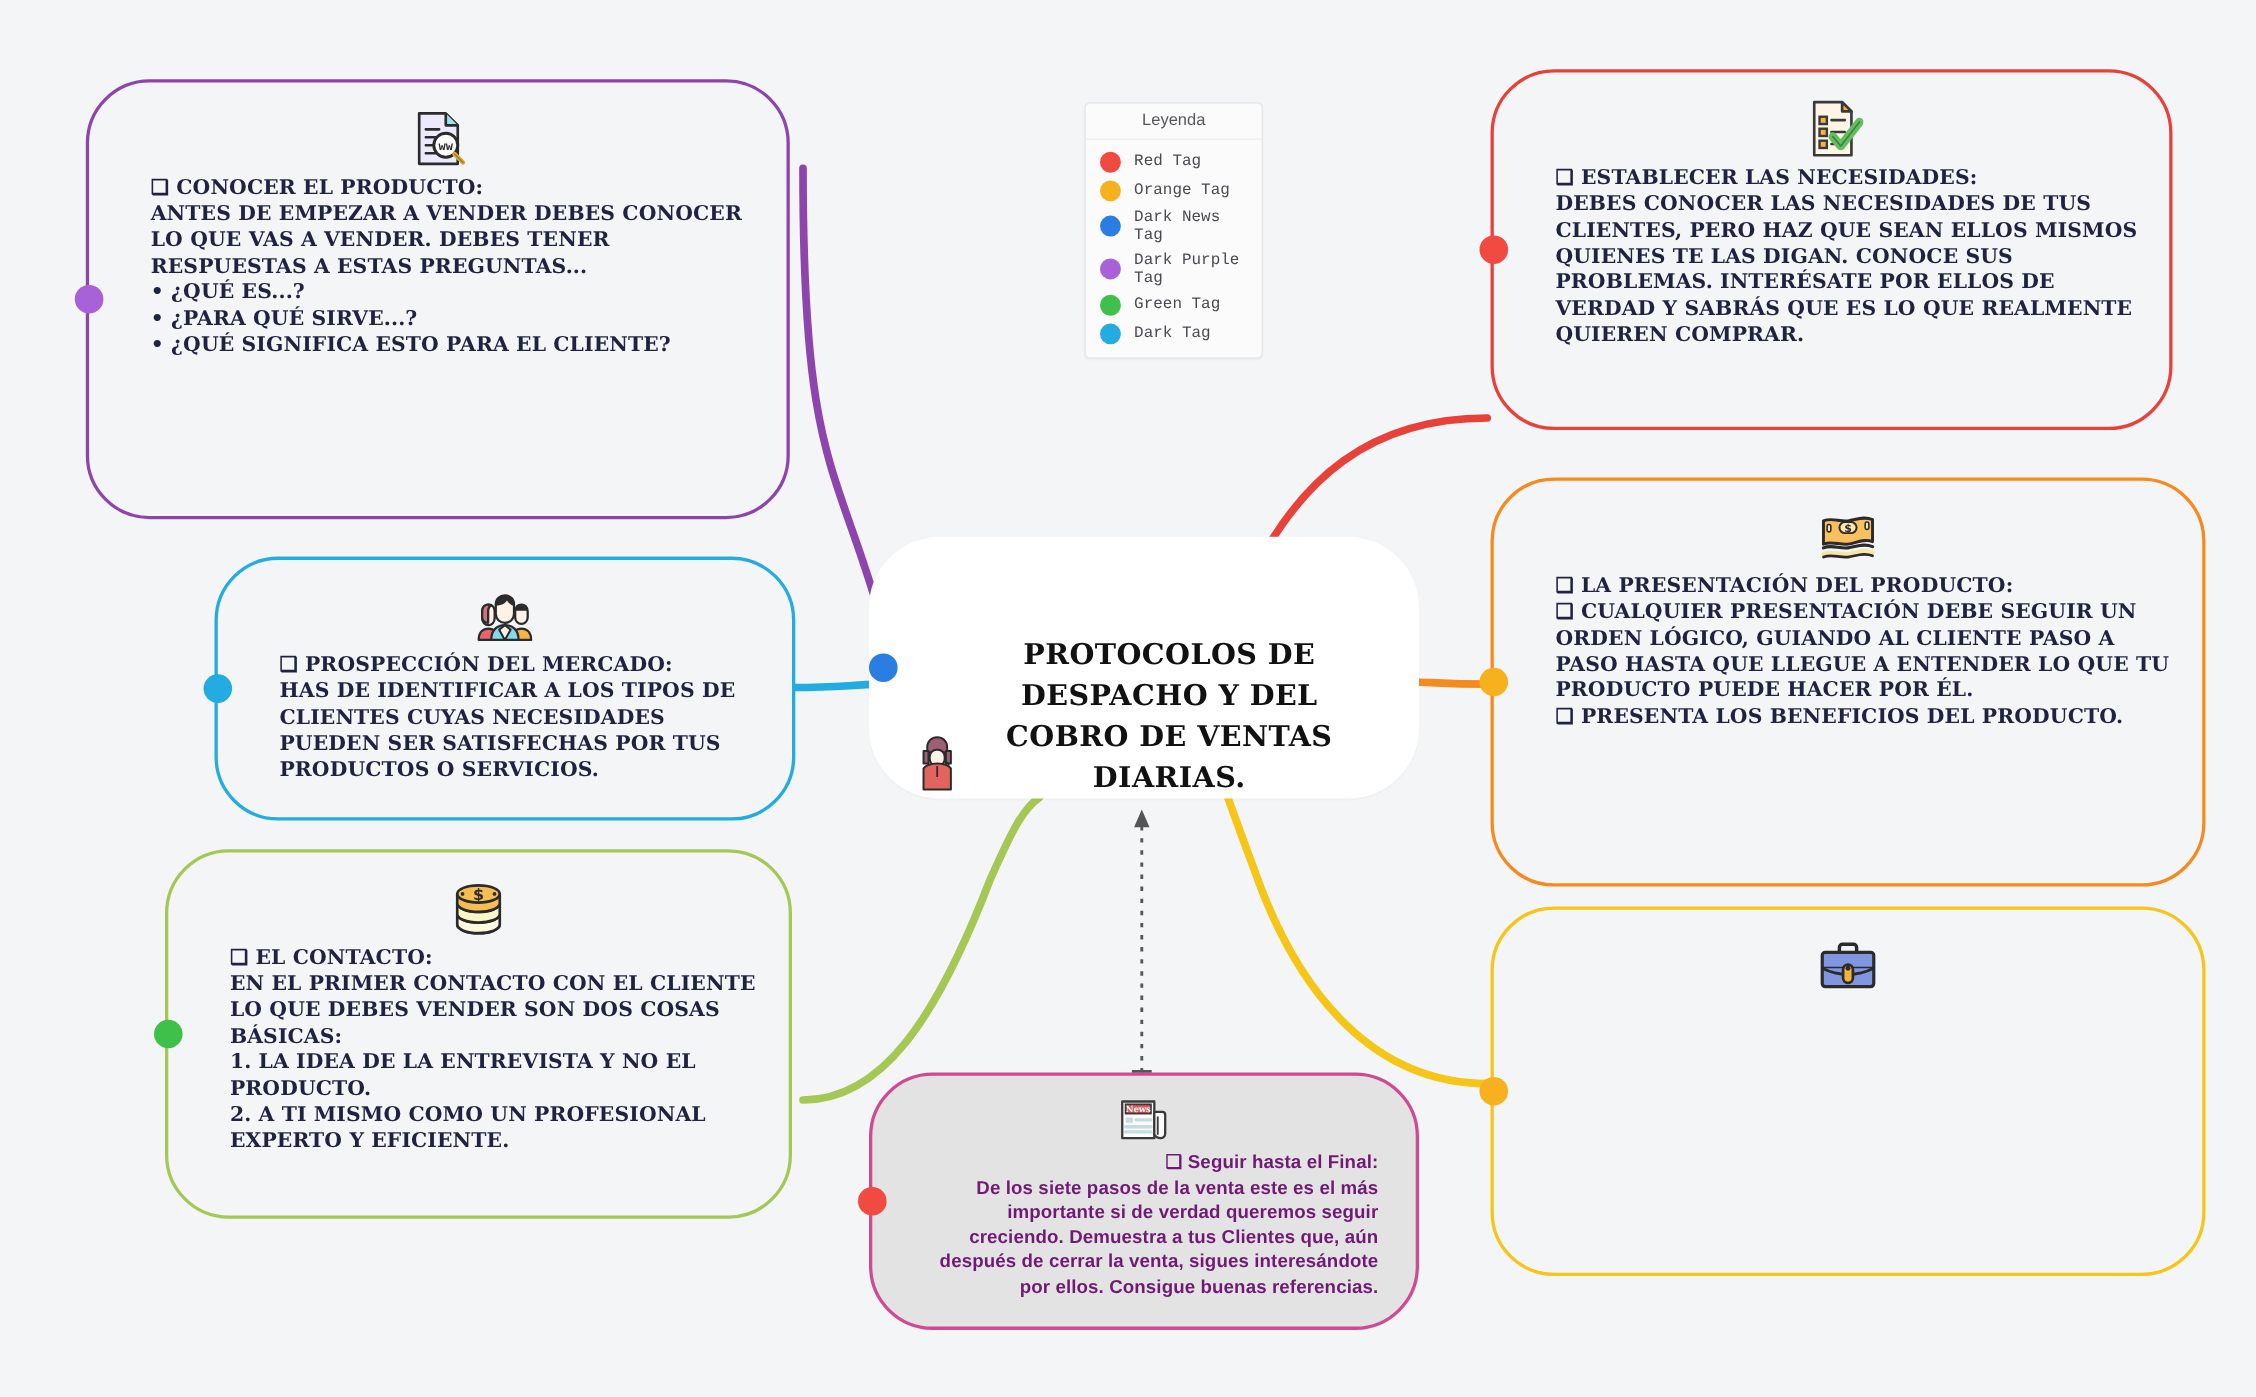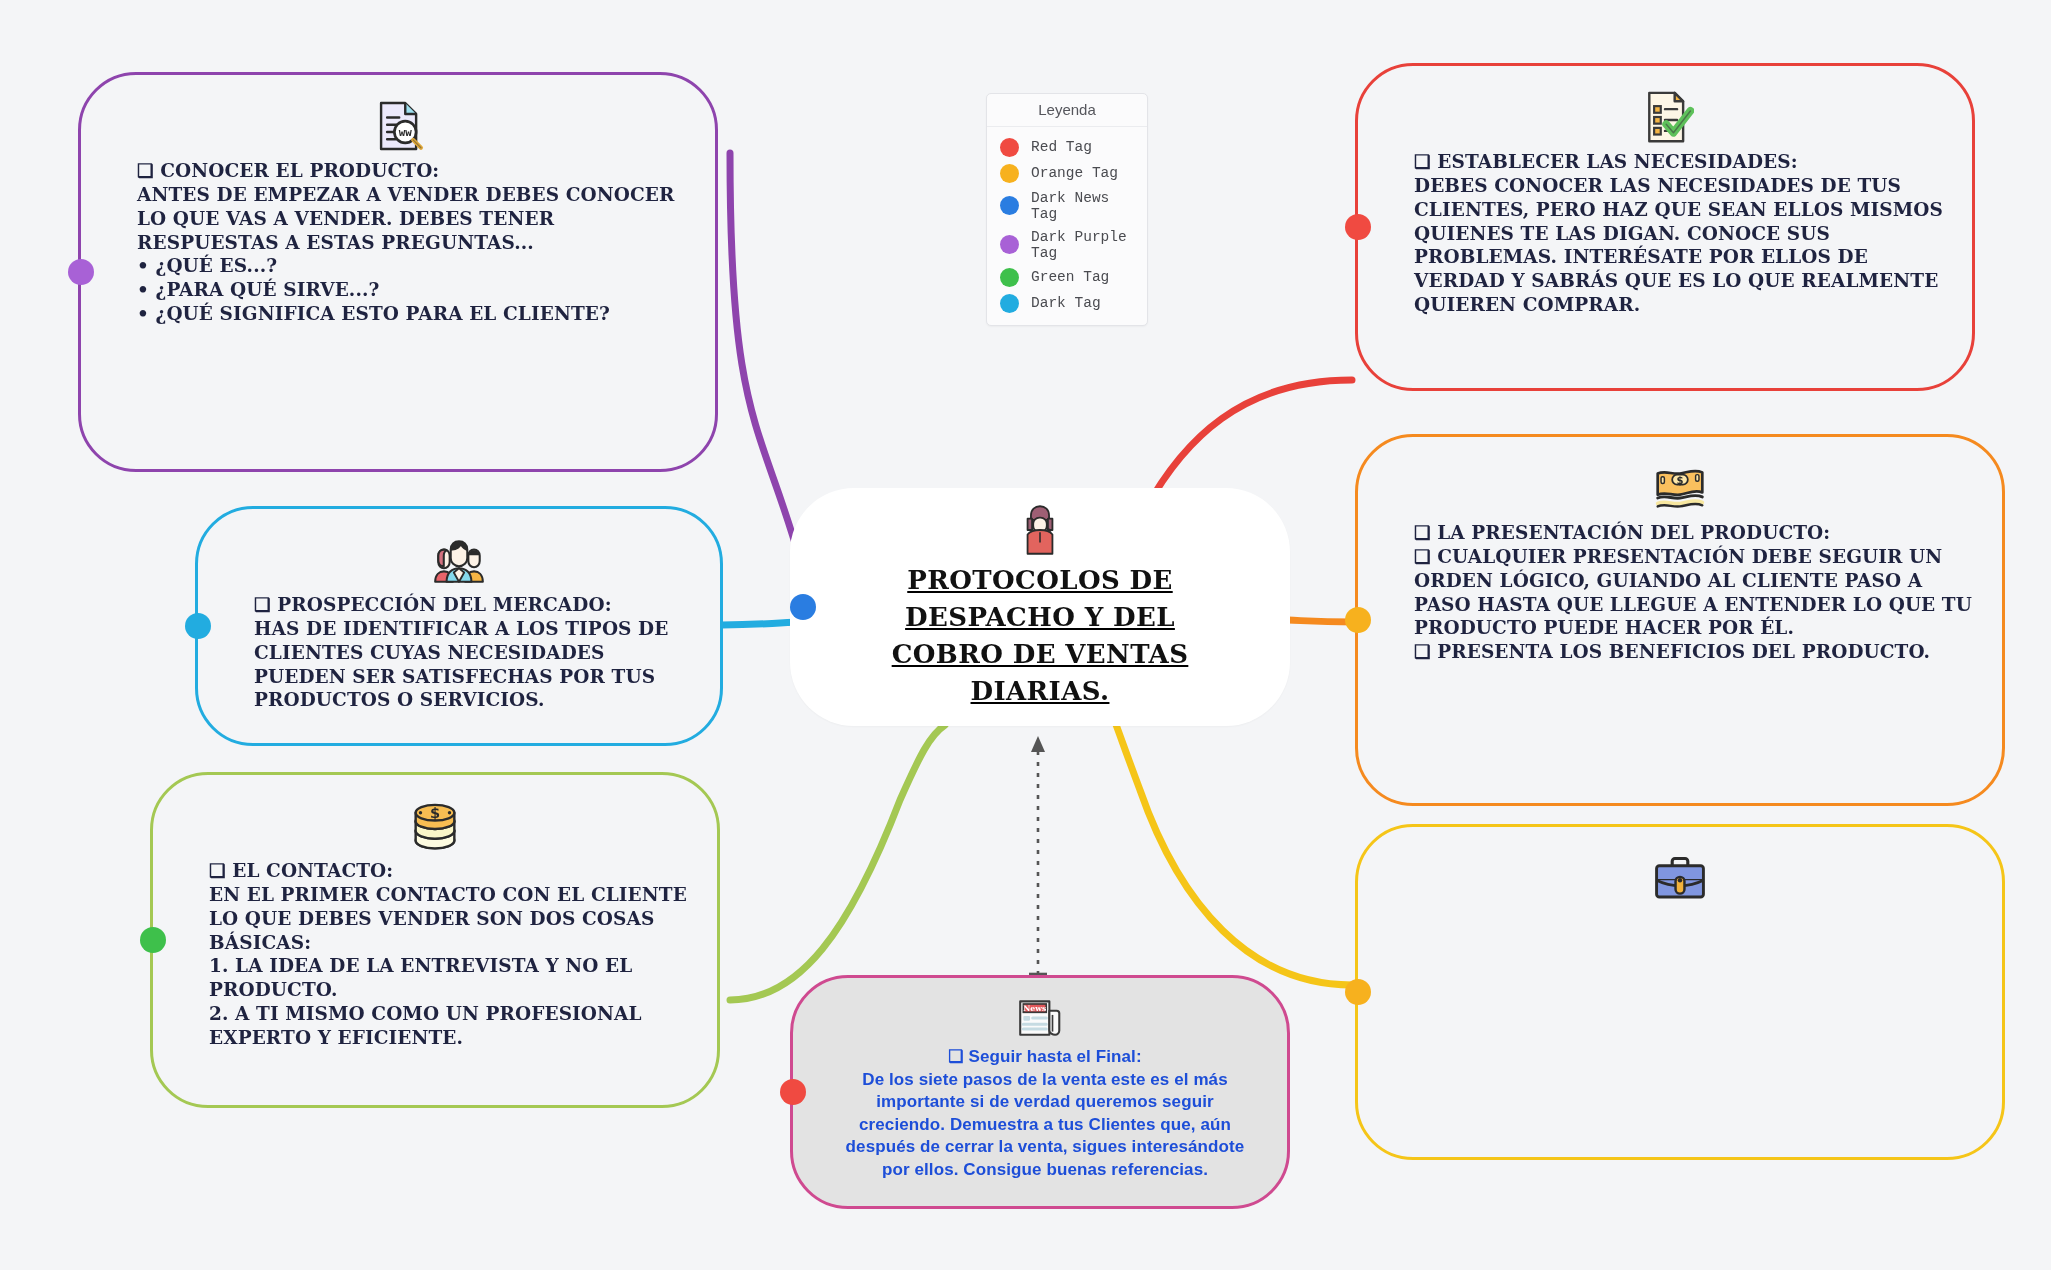--- a/index.html
+++ b/index.html
@@ -55,23 +55,22 @@
   }
 
   
   #center-node{
     position:absolute;
     left:790px;top:488px;width:500px;height:238px;
     background:#ffffff;
     border-radius:64px;
     border:none;
     z-index:4;
-    display:flex;flex-direction:column;align-items:center;justify-content:center;
+    display:flex;flex-direction:row;align-items:flex-end;justify-content:center;
     box-shadow:0 1px 2px rgba(0,0,0,.03);
-    text-decoration:underline;
   }
   #center-node .c-icon{width:46px;height:52px;margin-bottom:6px;}
   #center-node .c-title{
     font-family:"DejaVu Serif",serif;
     font-weight:bold;
     font-size:26px;
     line-height:1.42;
     text-align:center;
     color:#111;
     text-transform:uppercase;
@@ -117,22 +116,22 @@
     background:#e3e3e3;
     border-color:#cf4a90;
   }
   #n-final .body{
     font-family:"Liberation Sans",sans-serif;
     font-variant:normal;
     text-transform:none;
     font-weight:bold;
     font-size:17px;
     line-height:1.33;
-    text-align:center;
-    color:#1d4ed8;
+    text-align:right;
+    color:#701a75;
     padding:6px 34px 22px 44px;
   }
 </style>
 </head>
 <body style="background: rgb(244, 245, 247);">
 
 <div id="stage">
 
   <svg class="links" viewBox="0 0 2051 1270">
 

